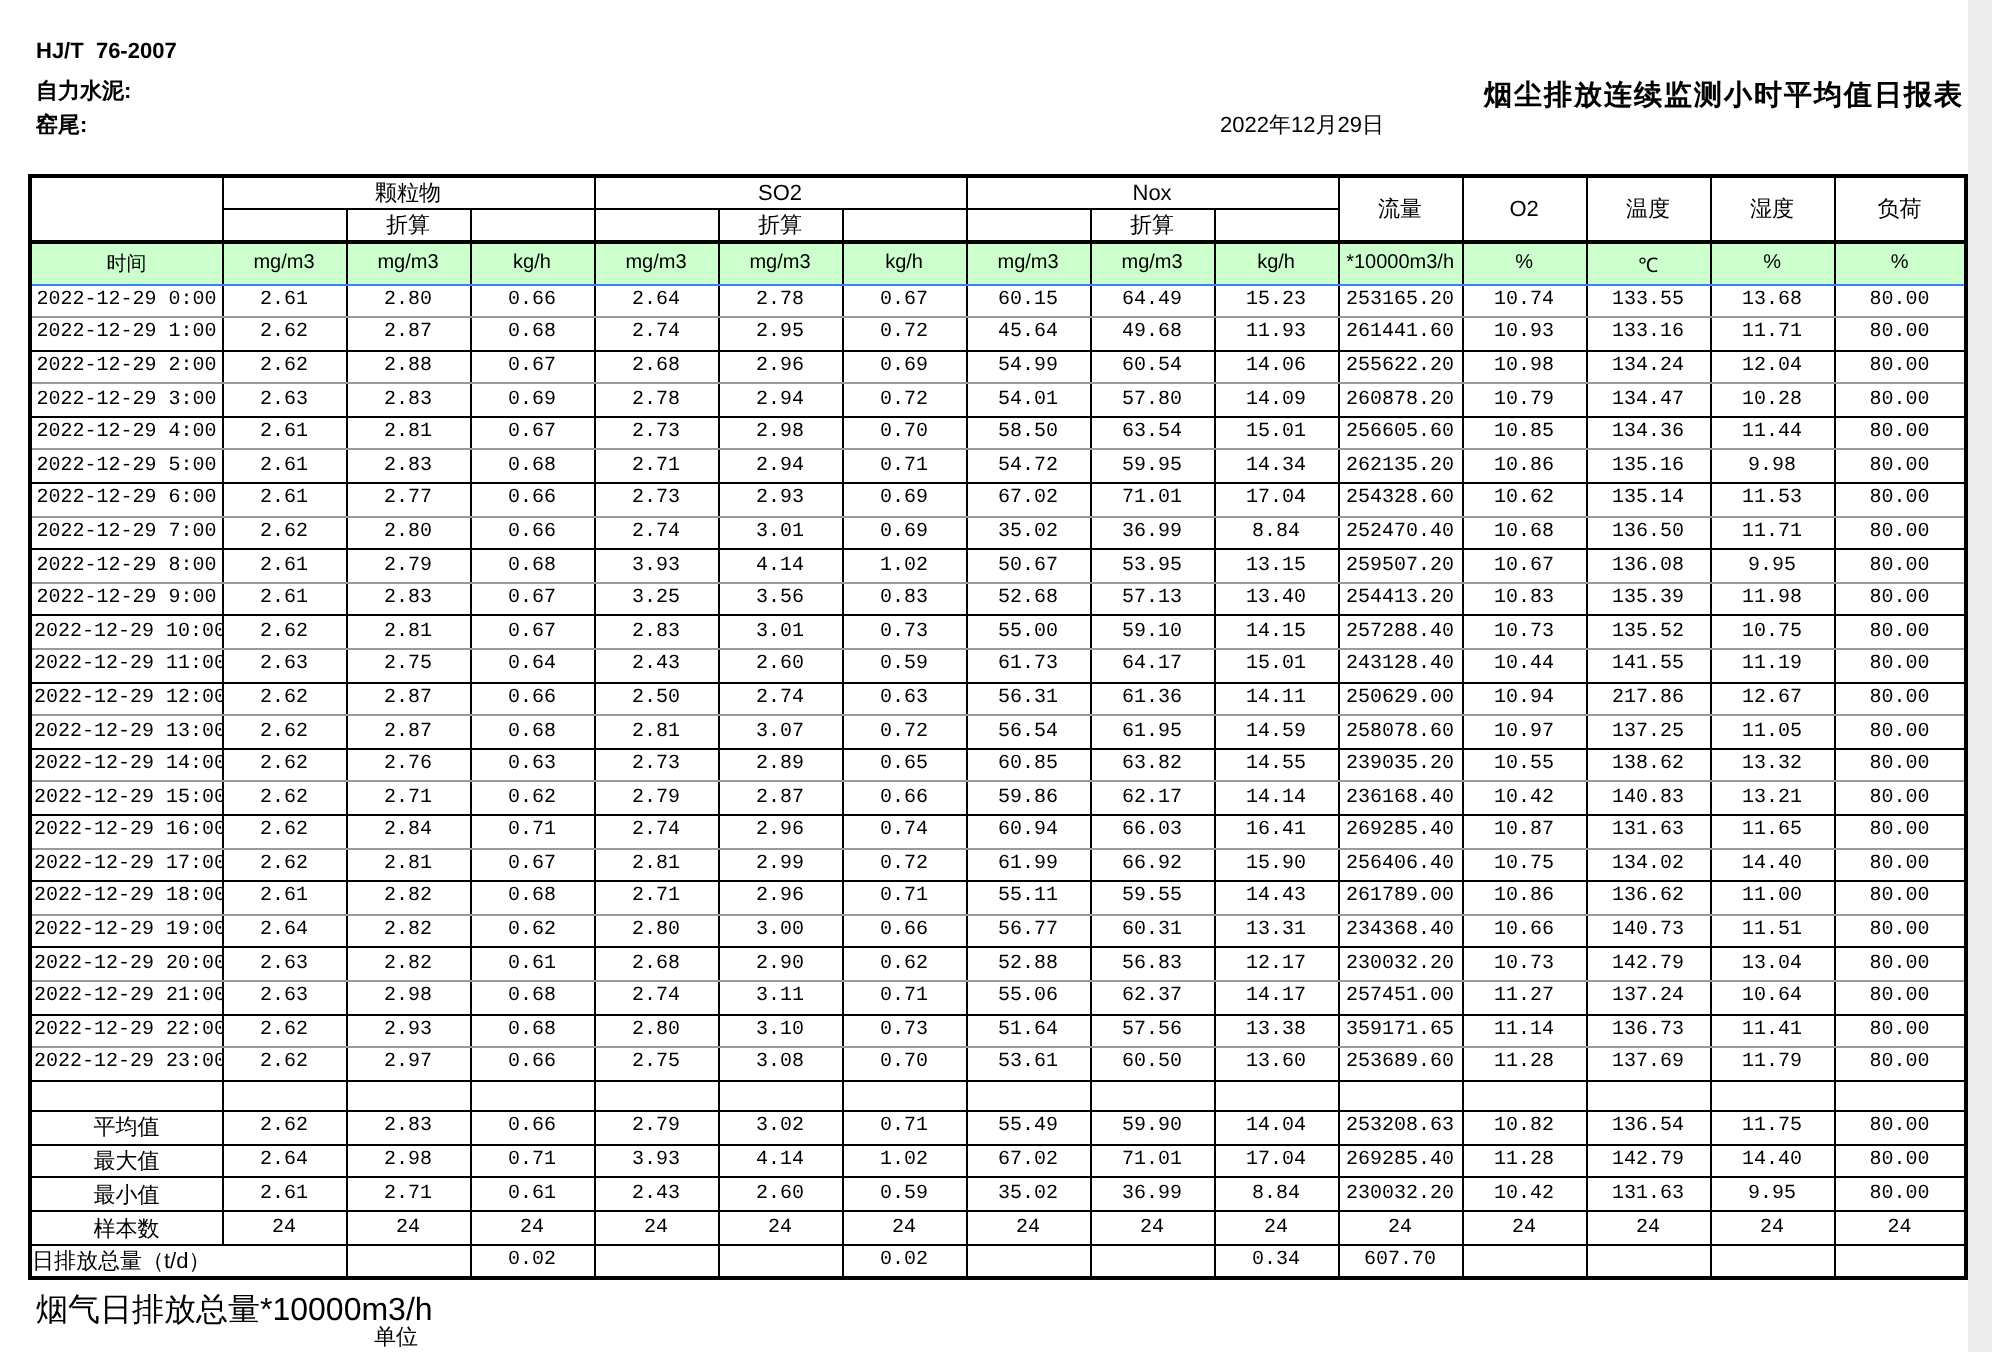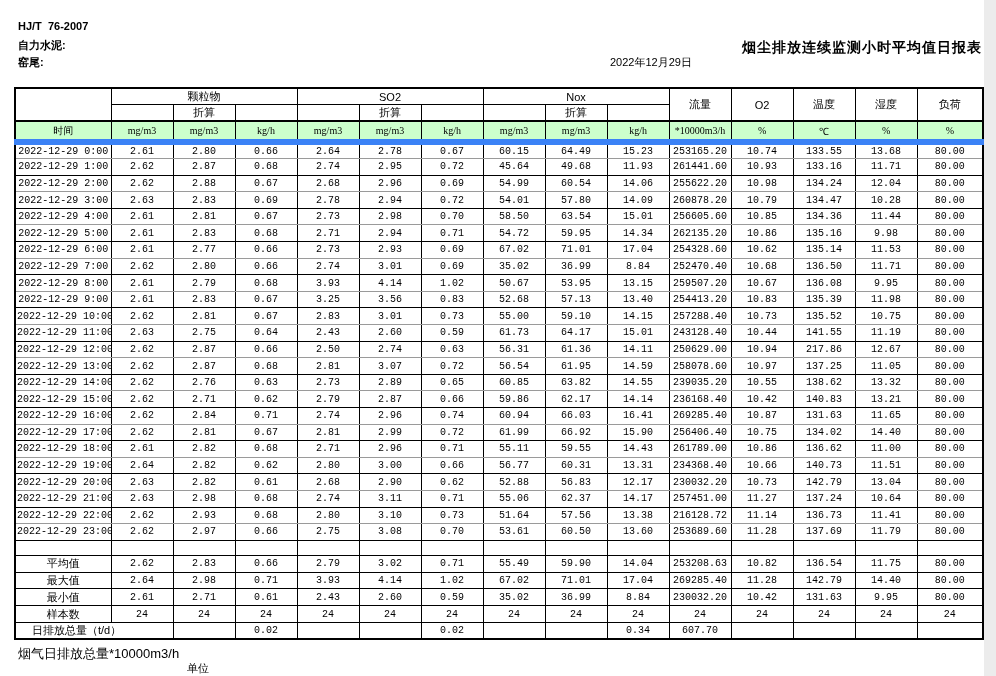--- a/index.html
+++ b/index.html
@@ -23,37 +23,37 @@
     border-collapse:collapse; table-layout:fixed;
     border:2px solid #000;
   }
   .report th, .report td {
     padding:0 1px; text-align:center; vertical-align:middle;
     overflow:hidden; white-space:nowrap; font-weight:normal;
   }
   .report thead th { border:1px solid #000; font-size:11px; height:15px; }
   .report thead tr.units-row th {
     background:var(--header-fill);
-    border-top:2px solid #000; border-bottom:6px solid #3b82f6;
+    border-top:2px solid #000; border-bottom:1px solid #3b82f6;
     height:21px; font-size:10px;
-    font-family:Liberation Serif, serif;
+    font-family:Liberation Sans, sans-serif;
   }
   .report tbody td {
     border-left:1px solid #000; border-right:1px solid #000;
     border-bottom:1px solid #9a9a9a;
     height:16.6px; font-size:10px;
     font-family:"Liberation Mono","DejaVu Sans Mono",monospace;
   }
   .report tbody tr.group-end td { border-bottom:1.5px solid #000; }
   .report tbody tr.spacer-row td { height:15px; border-bottom:1px solid #000; }
   .report tbody.summary td { border:1px solid #000; height:16.8px; }
   .report td.label-cell { font-size:11px; font-family:"Liberation Sans","DejaVu Sans",sans-serif; }
-  .report td.label-left { text-align:left; padding-left:16px; }
-
-  .footer-line1 { position:absolute; left:18px; top:645px; font-size:13px; }
+  .report td.label-left { text-align:left; padding-left:0; }
+
+  .footer-line1 { position:absolute; left:18px; top:645px; font-size:16px; }
   .footer-line2 { position:absolute; left:18px; top:695px; font-size:11px; }
   .footer-unit  { position:absolute; left:187px; top:661px; font-size:11px; }
 </style>
 </head>
 <body>
 
 <div class="edge-strip"></div>
 
 <div class="std-label">HJ/T  76-2007</div>
 <div class="page-title">烟尘排放连续监测小时平均值日报表</div>
@@ -499,21 +499,21 @@
         <td>2022-12-29 22:00</td>
         <td>2.62</td>
         <td>2.93</td>
         <td>0.68</td>
         <td>2.80</td>
         <td>3.10</td>
         <td>0.73</td>
         <td>51.64</td>
         <td>57.56</td>
         <td>13.38</td>
-        <td>216128.72</td>
+        <td>359171.65</td>
         <td>11.14</td>
         <td>136.73</td>
         <td>11.41</td>
         <td>80.00</td>
       </tr>
       <tr class="group-end">
         <td>2022-12-29 23:00</td>
         <td>2.62</td>
         <td>2.97</td>
         <td>0.66</td>

